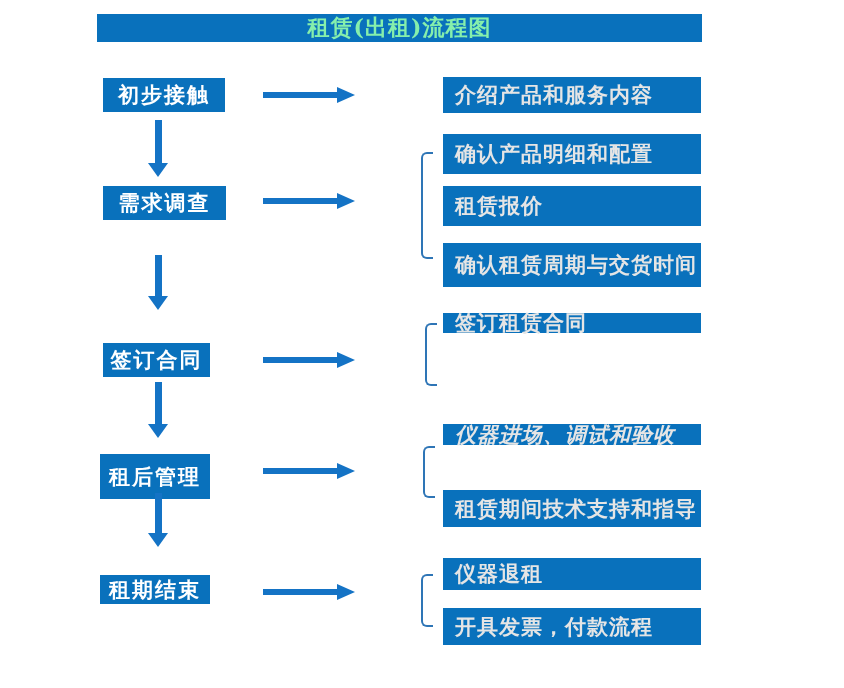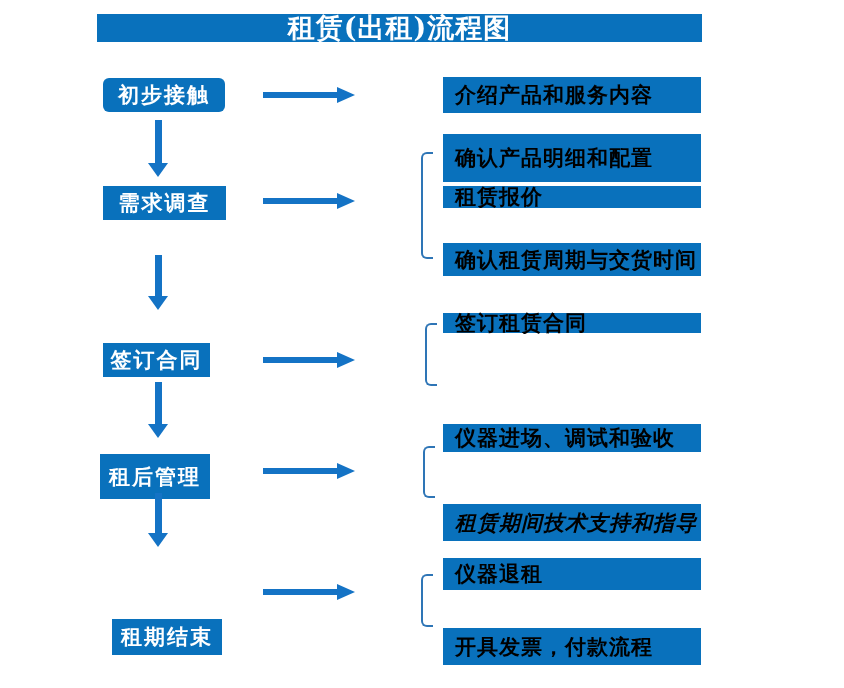--- a/index.html
+++ b/index.html
@@ -5,31 +5,31 @@
   html,body{margin:0;padding:0;background:#ffffff;}
   .canvas{
     position:relative;
     width:844px;height:688px;
     background:#ffffff;
     font-family:"DejaVu Serif","Liberation Serif",serif;
     overflow:hidden;
   }
   .title-banner{
     position:absolute;left:97px;top:14px;width:605px;height:28px;
-    background:#0971BC;color:#ffffff;
+    background:#0971BC;color:#86efac;
     display:flex;align-items:center;justify-content:center;
-    font-size:27px;font-weight:bold;letter-spacing:1px;
+    font-size:22px;font-weight:bold;letter-spacing:1px;
   }
   .stage-box{
     position:absolute;background:#0971BC;color:#ffffff;
     display:flex;align-items:center;justify-content:center;
     font-size:21px;font-weight:bold;letter-spacing:2px;
   }
   .step-box{
-    position:absolute;left:443px;width:258px;background:#0971BC;color:#000000;
+    position:absolute;left:443px;width:258px;background:#0971BC;color:#e5e5e5;
     display:flex;align-items:center;
     padding-left:12px;box-sizing:border-box;
     font-size:21px;font-weight:bold;letter-spacing:1px;
   }
   .h-arrow{
     position:absolute;display:flex;align-items:center;height:16px;
   }
   .h-shaft{width:74px;height:6px;background:#1473C5;}
   .h-head{
     width:0;height:0;
@@ -56,39 +56,39 @@
 </style>
 </head>
 <body>
 
 <div class="canvas">
 
   <div class="title-banner">
     <span>租赁(出租)流程图</span>
   </div>
 
-  <div class="stage-box" style="left:103px;top:78px;width:122px;height:34px;border-radius:6px;">初步接触</div>
+  <div class="stage-box" style="left:103px;top:78px;width:122px;height:34px;">初步接触</div>
   <div class="stage-box" style="left:103px;top:186px;width:123px;height:34px;">需求调查</div>
   <div class="stage-box" style="left:103px;top:343px;width:107px;height:34px;font-family:Liberation Mono, monospace;">签订合同</div>
   <div class="stage-box" style="left:100px;top:454px;width:110px;height:45px;">租后管理</div>
-  <div class="stage-box" style="left:112px;top:575px;width:110px;height:36px;margin-top:44px;">租期结束</div>
+  <div class="stage-box" style="left:100px;top:575px;width:110px;height:29px;">租期结束</div>
 
   <div class="step-box" style="top:77px;height:36px;">介绍产品和服务内容</div>
 
-  <div class="step-box" style="top:134px;height:48px;">确认产品明细和配置</div>
-  <div class="step-box" style="top:186px;height:22px;">租赁报价</div>
-  <div class="step-box" style="top:243px;height:33px;">确认租赁周期与交货时间</div>
+  <div class="step-box" style="top:134px;height:40px;">确认产品明细和配置</div>
+  <div class="step-box" style="top:186px;height:40px;">租赁报价</div>
+  <div class="step-box" style="top:243px;height:44px;">确认租赁周期与交货时间</div>
 
   <div class="step-box" style="top:313px;height:20px;">签订租赁合同</div>
 
-  <div class="step-box" style="top:424px;height:28px;">仪器进场、调试和验收</div>
-  <div class="step-box" style="top:504px;height:37px;font-style:italic;">租赁期间技术支持和指导</div>
+  <div class="step-box" style="top:424px;height:21px;font-style:italic;">仪器进场、调试和验收</div>
+  <div class="step-box" style="top:490px;height:37px;">租赁期间技术支持和指导</div>
 
   <div class="step-box" style="top:558px;height:32px;">仪器退租</div>
-  <div class="step-box" style="top:628px;height:37px;text-align:center;">开具发票，付款流程</div>
+  <div class="step-box" style="top:608px;height:37px;text-align:center;">开具发票，付款流程</div>
 
   <div class="h-arrow" style="left:263px;top:87px;">
     <div class="h-shaft"></div>
     <div class="h-head"></div>
   </div>
   <div class="h-arrow" style="left:263px;top:193px;">
     <div class="h-shaft"></div>
     <div class="h-head"></div>
   </div>
   <div class="h-arrow" style="left:263px;top:352px;">

